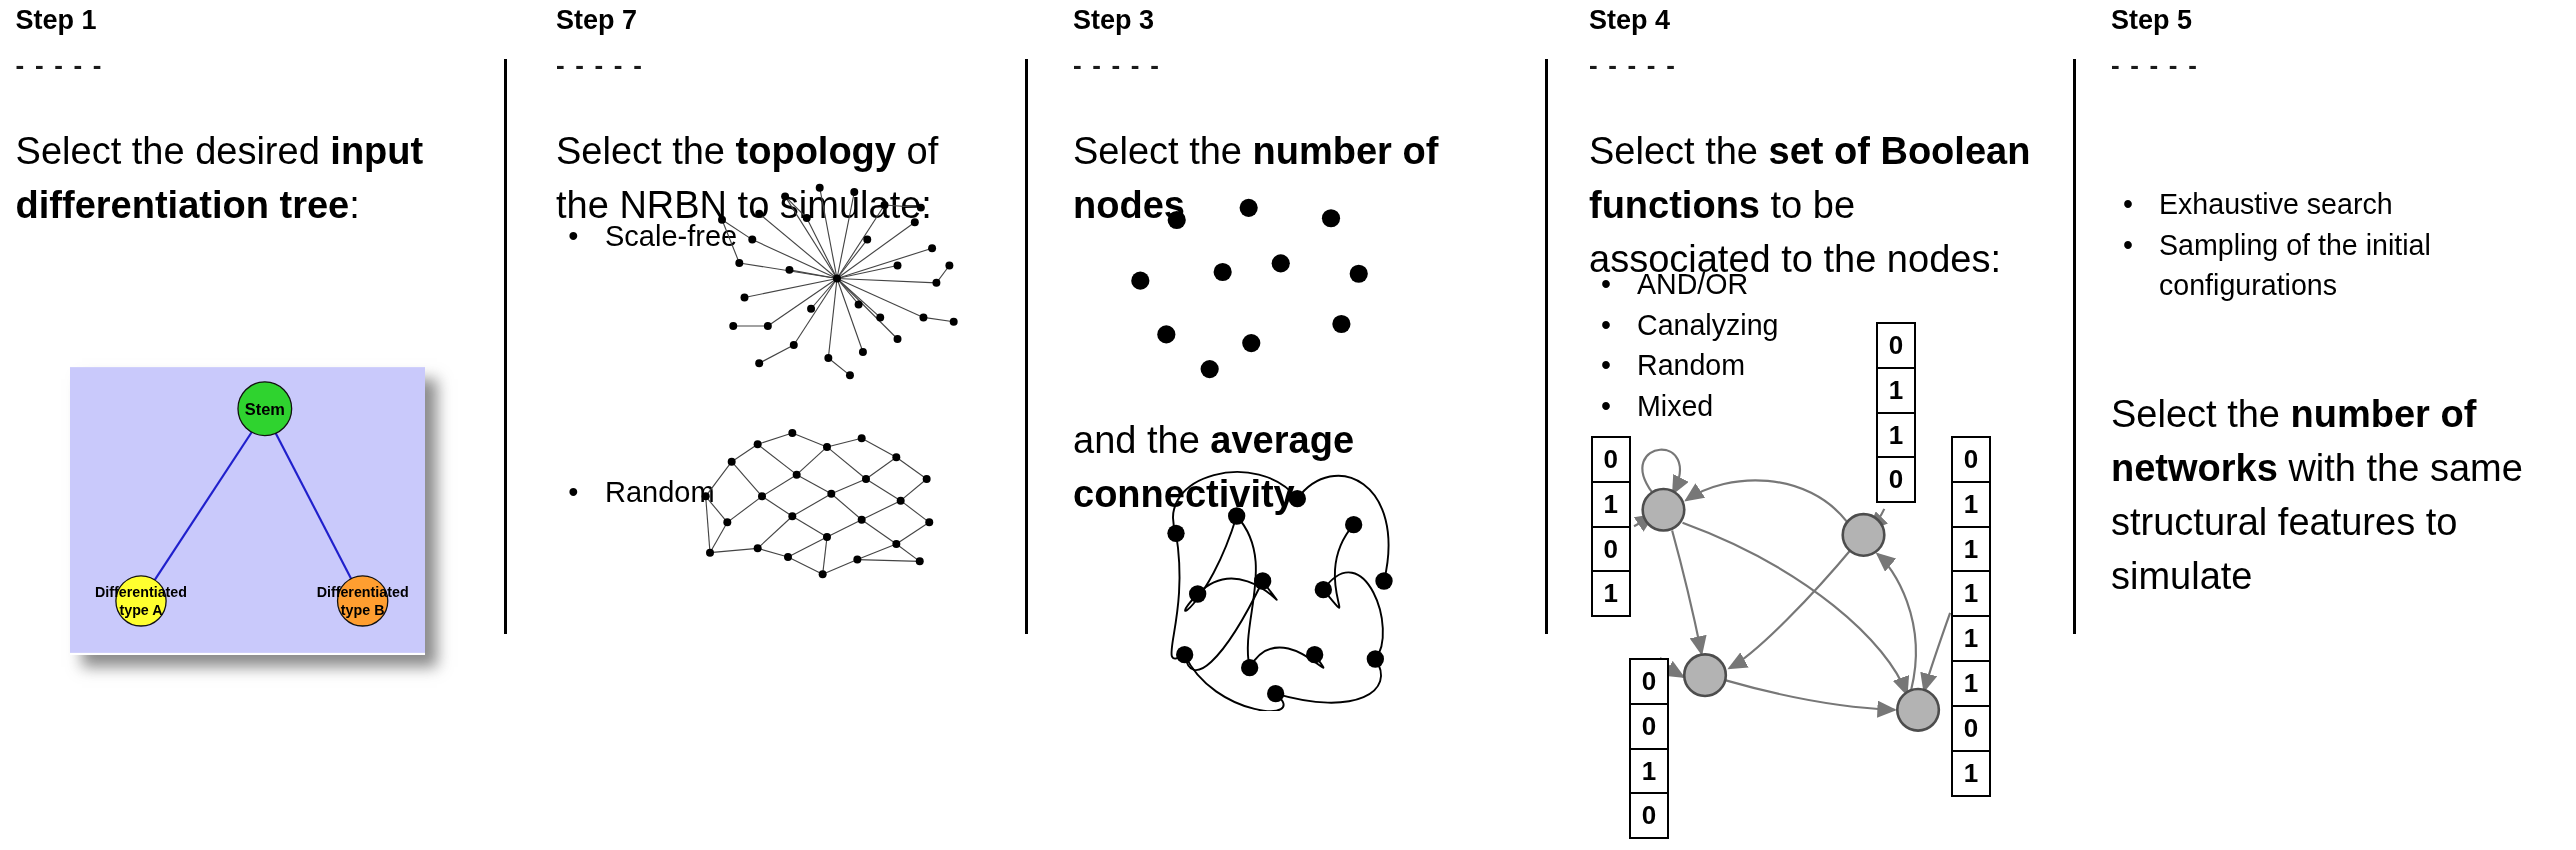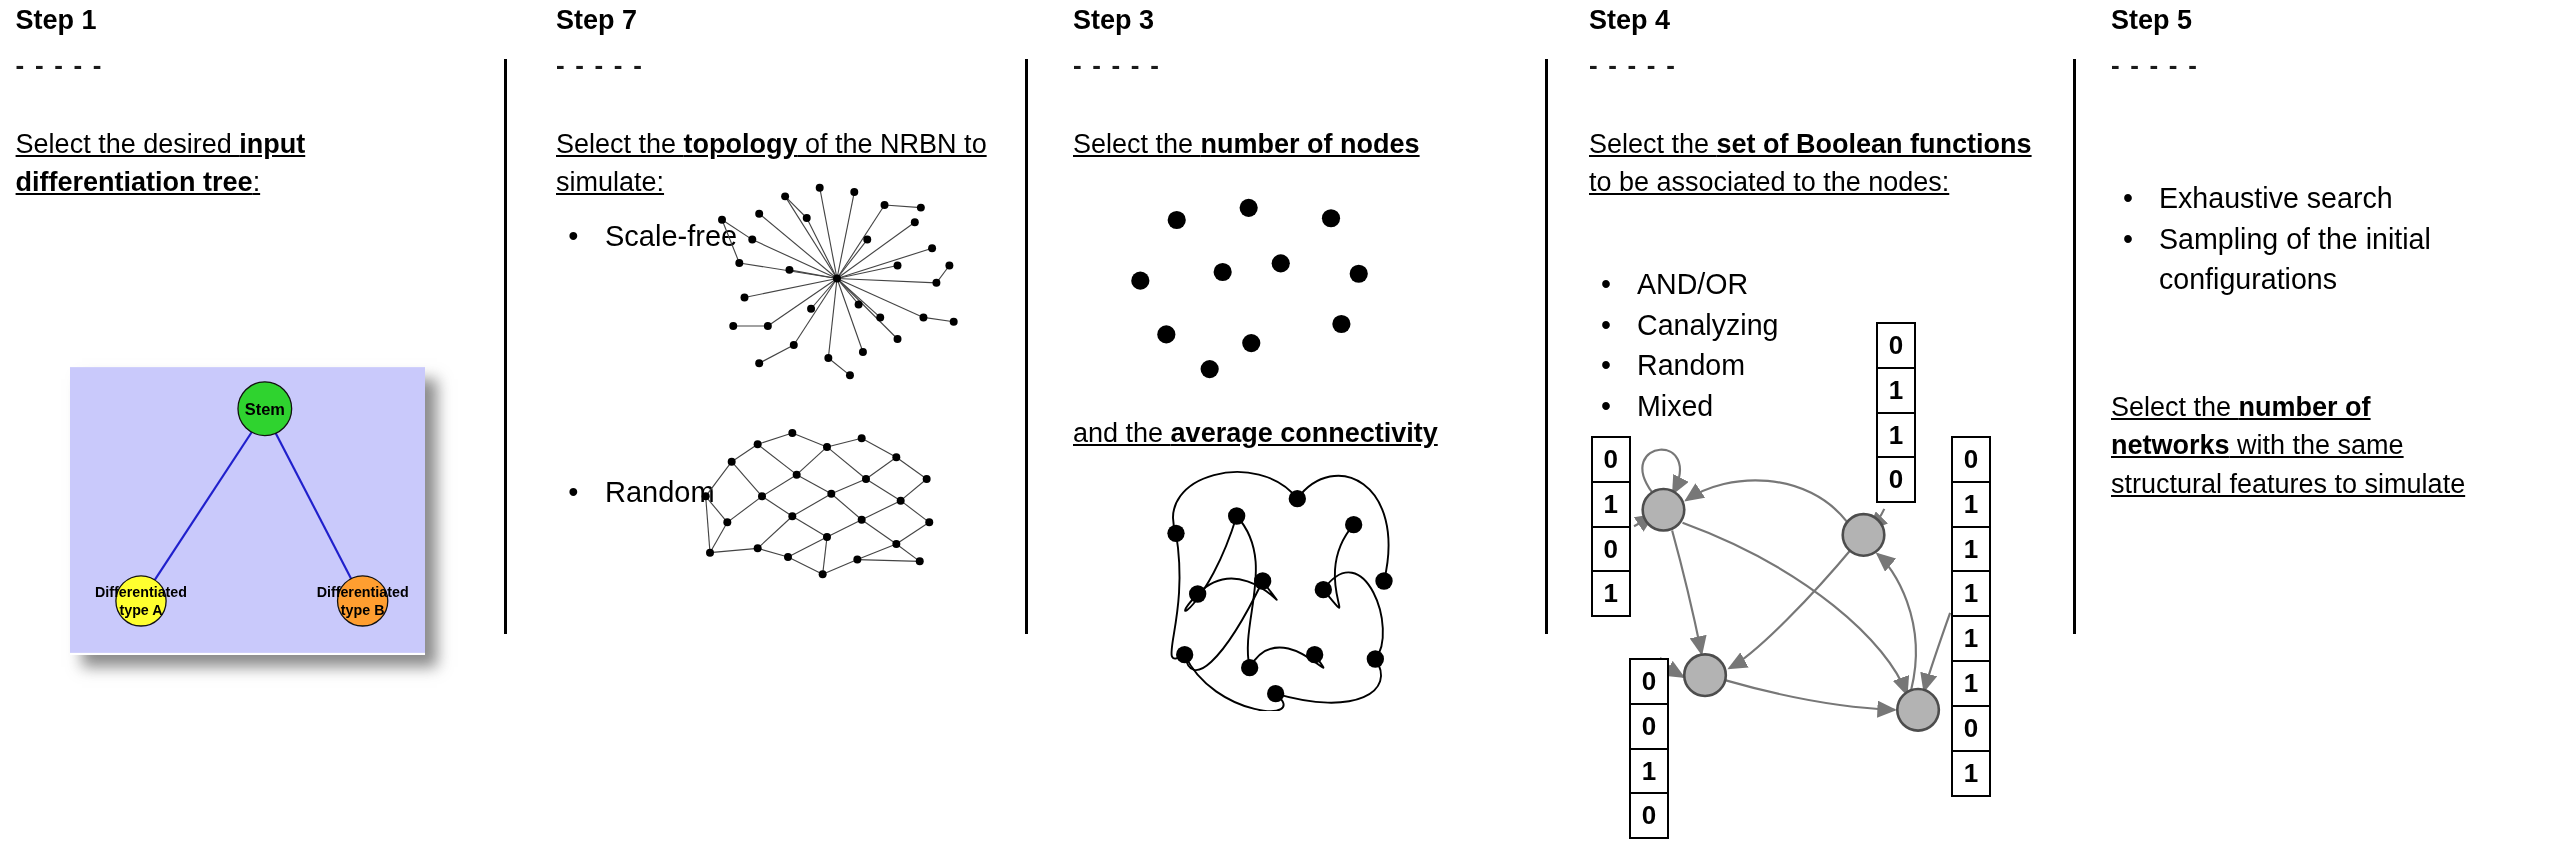--- a/index.html
+++ b/index.html
@@ -5,21 +5,21 @@
   * { margin:0; padding:0; box-sizing:border-box; }
   html,body {
     width:2576px; height:851px; background:#ffffff;
     font-family:"Liberation Sans", sans-serif; color:#000;
     overflow:hidden; position:relative;
   }
   .col { position:absolute; top:0; height:851px; }
   .abs { position:absolute; }
   .step-title { position:absolute; top:5.2px; left:0; font-size:27px; font-weight:bold; }
   .dashes { position:absolute; top:50px; left:0; font-size:26px; font-weight:bold; color:#1a1a1a; letter-spacing:1.7px; }
-  .body-text { font-size:27px; line-height:1.42;text-decoration:underline; }
+  .body-text { font-size:38px; line-height:1.42; }
   .b { font-weight:bold; }
   .i { font-style:italic; }
   ul.bullets { list-style:none; }
   ul.bullets li { font-size:28.6px; line-height:1.42; padding-left:48px; position:relative; }
   ul.bullets li::before { content:"\2022"; position:absolute; left:12px; }
   .bullet-line { font-size:29px; line-height:1.42; padding-left:42px; position:relative; display:block; }
   .bullet-line::before { content:"\2022"; position:absolute; left:5.2px; }
   .divider { position:absolute; top:59px; width:2.6px; height:575px; background:#000; }
   .tree-box { position:absolute; top:367px; left:54px; width:355px; height:288px;
               box-shadow:12px 12px 14px rgba(110,110,110,0.8); }
@@ -312,19 +312,19 @@
         <div class="bin-cell">1</div>
       </div>
   </div>
 </section>
 
 <div class="divider" style="left:2073px"></div>
 
 <section class="col" style="left:2111px;width:454px">
   <h2 class="step-title">Step 5</h2>
   <div class="dashes">- - - - -</div>
-  <ul class="bullets abs" style="top:178px;width:450px">
+  <ul class="bullets abs" style="top:184px;width:450px">
       <li>Exhaustive search</li>
       <li>Sampling of the initial configurations</li>
     </ul>
   <p class="body-text abs" style="top:388px;width:433px"><span>Select the </span><span class="b">number of</span><br><span class="b">networks</span><span> with the same</span><br><span>structural features to simulate</span></p>
 </section>
 
 
 </body></html>

